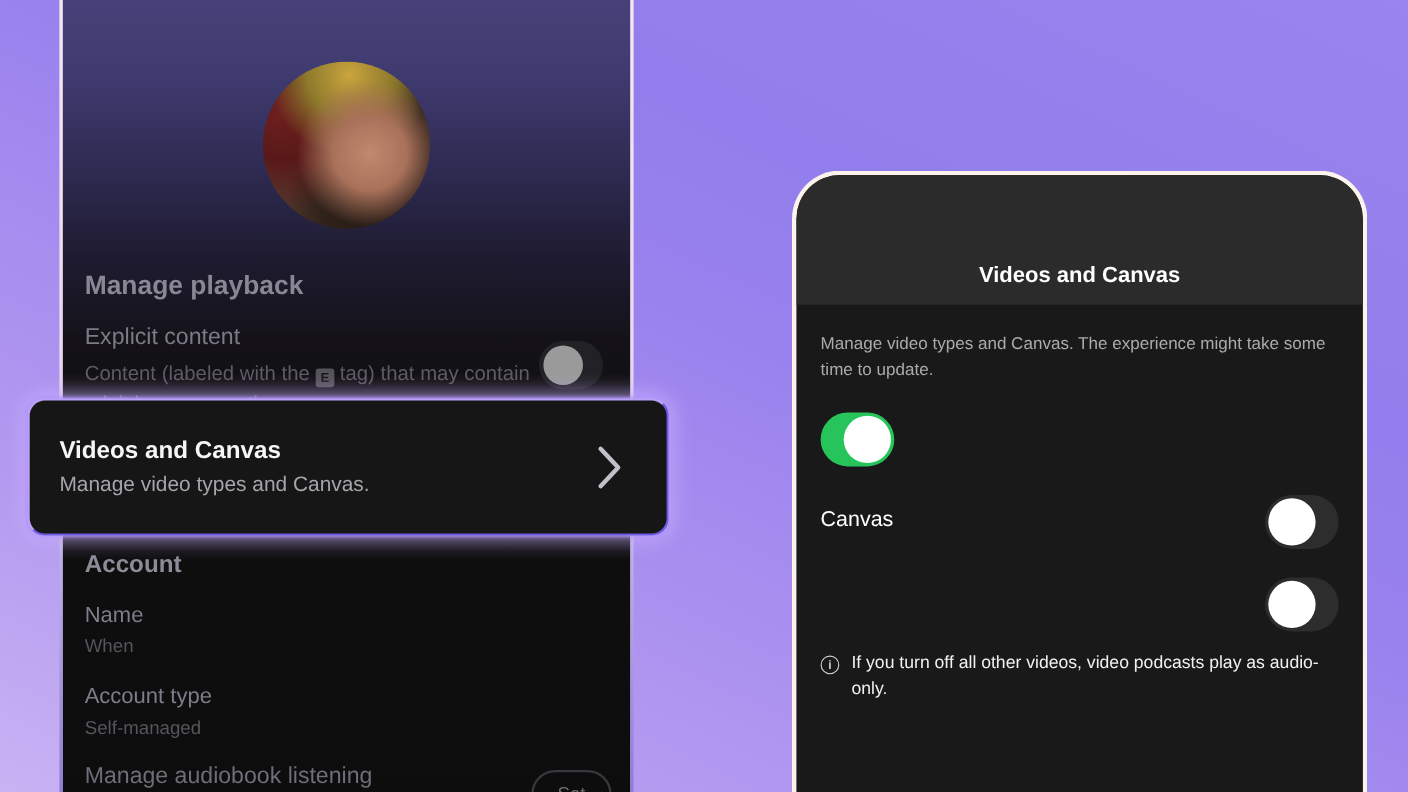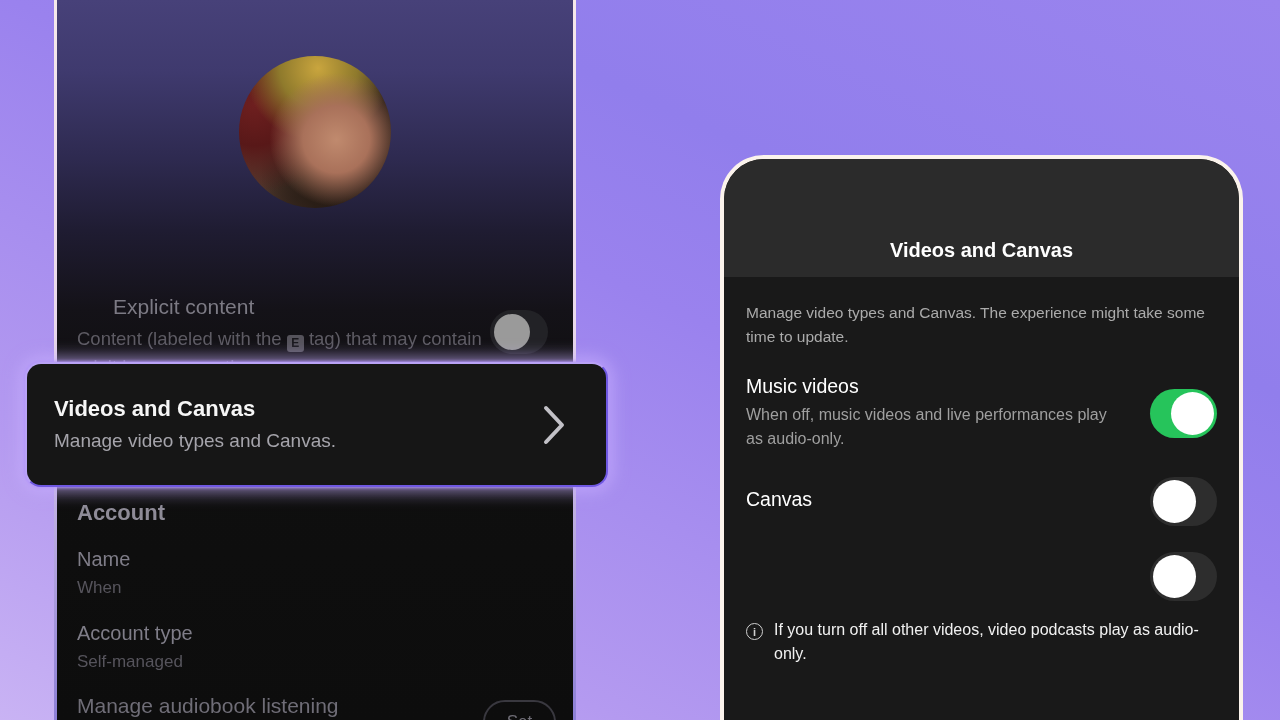--- a/index.html
+++ b/index.html
@@ -15,21 +15,21 @@
   .left-phone::after{right:-3px}
   .avatar{position:absolute;left:182px;top:56px;width:152px;height:152px;border-radius:50%;
     background-color:#6b4a3a;
     background-image:
       radial-gradient(circle at 64% 55%, #c08a6e 0%, #a9715a 26%, rgba(169,113,90,0) 52%),
       radial-gradient(circle at 52% 8%, #c9a53e 0%, #8f7a2c 24%, rgba(143,122,44,0) 46%),
       radial-gradient(circle at 10% 32%, #6e1f1f 0%, #581818 24%, rgba(88,24,24,0) 52%),
       radial-gradient(circle at 90% 72%, #201713 0%, #2a1e16 42%, rgba(42,30,22,0) 66%),
       radial-gradient(circle at 38% 94%, #3a2a22 0%, rgba(58,42,34,0) 52%);}
   .lp-heading{position:absolute;left:20px;top:246px;font-size:24px;font-weight:700;color:#8a8794;}
-  .lp-explicit-label{position:absolute;left:20px;top:295px;font-size:21px;color:#7c7a84;margin-left:36px;}
+  .lp-explicit-label{position:absolute;left:20px;top:295px;font-size:21px;color:#7c7a84;}
   .lp-explicit-desc{position:absolute;left:20px;top:325px;width:424px;font-size:18.5px;line-height:28px;color:#5d5b63;}
   .e-badge{display:inline-block;width:17px;height:17px;border-radius:3px;background:#55535b;color:#17161a;
     font-size:12px;font-weight:700;text-align:center;line-height:17px;vertical-align:-2px;}
   
   .toggle{position:relative;border-radius:999px;}
   .toggle .knob{position:absolute;border-radius:50%;background:#fff;}
   .toggle.on{background:#26c45b;}
   .toggle.on .knob{right:3px;}
   .toggle.off{background:#2d2d2d;}
   .toggle.off .knob{left:3px;}
@@ -69,20 +69,21 @@
   .note-text{font-size:16px;line-height:24px;color:#f1f1f1;width:444px;}
 </style>
 </head>
 <body>
 
 <div class="stage">
 
   <div class="left-phone">
     <div class="avatar"></div>
 
+    <div class="lp-heading">Manage playback</div>
 
     <div class="lp-explicit-label">Explicit content</div>
 
     <div class="lp-explicit-desc"><span>Content (labeled with the </span><span class="e-badge">E</span><span> tag) that may contain adult language or themes.</span></div>
 
     <div class="toggle dim off">
       <div class="knob"></div>
     </div>
 
     <div class="lp-account-title">Account</div>
@@ -106,24 +107,20 @@
   </div>
 
   <div class="right-phone">
     <div class="rp-header">
       <div class="rp-title">Videos and Canvas</div>
     </div>
     <div class="rp-body">
       <p class="rp-desc">Manage video types and Canvas. The experience might take some time to update.</p>
 
       <div class="setting-row">
-        <div class="s-text">
-          <div class="s-label">Music videos</div>
-          <div class="s-desc w1">When off, music videos and live performances play as audio-only.</div>
-        </div>
         <div class="toggle rp-t on">
           <div class="knob"></div>
         </div>
       </div>
 
       <div class="setting-row">
         <div class="s-text">
           <div class="s-label">Canvas</div>
         </div>
         <div class="toggle rp-t off">

